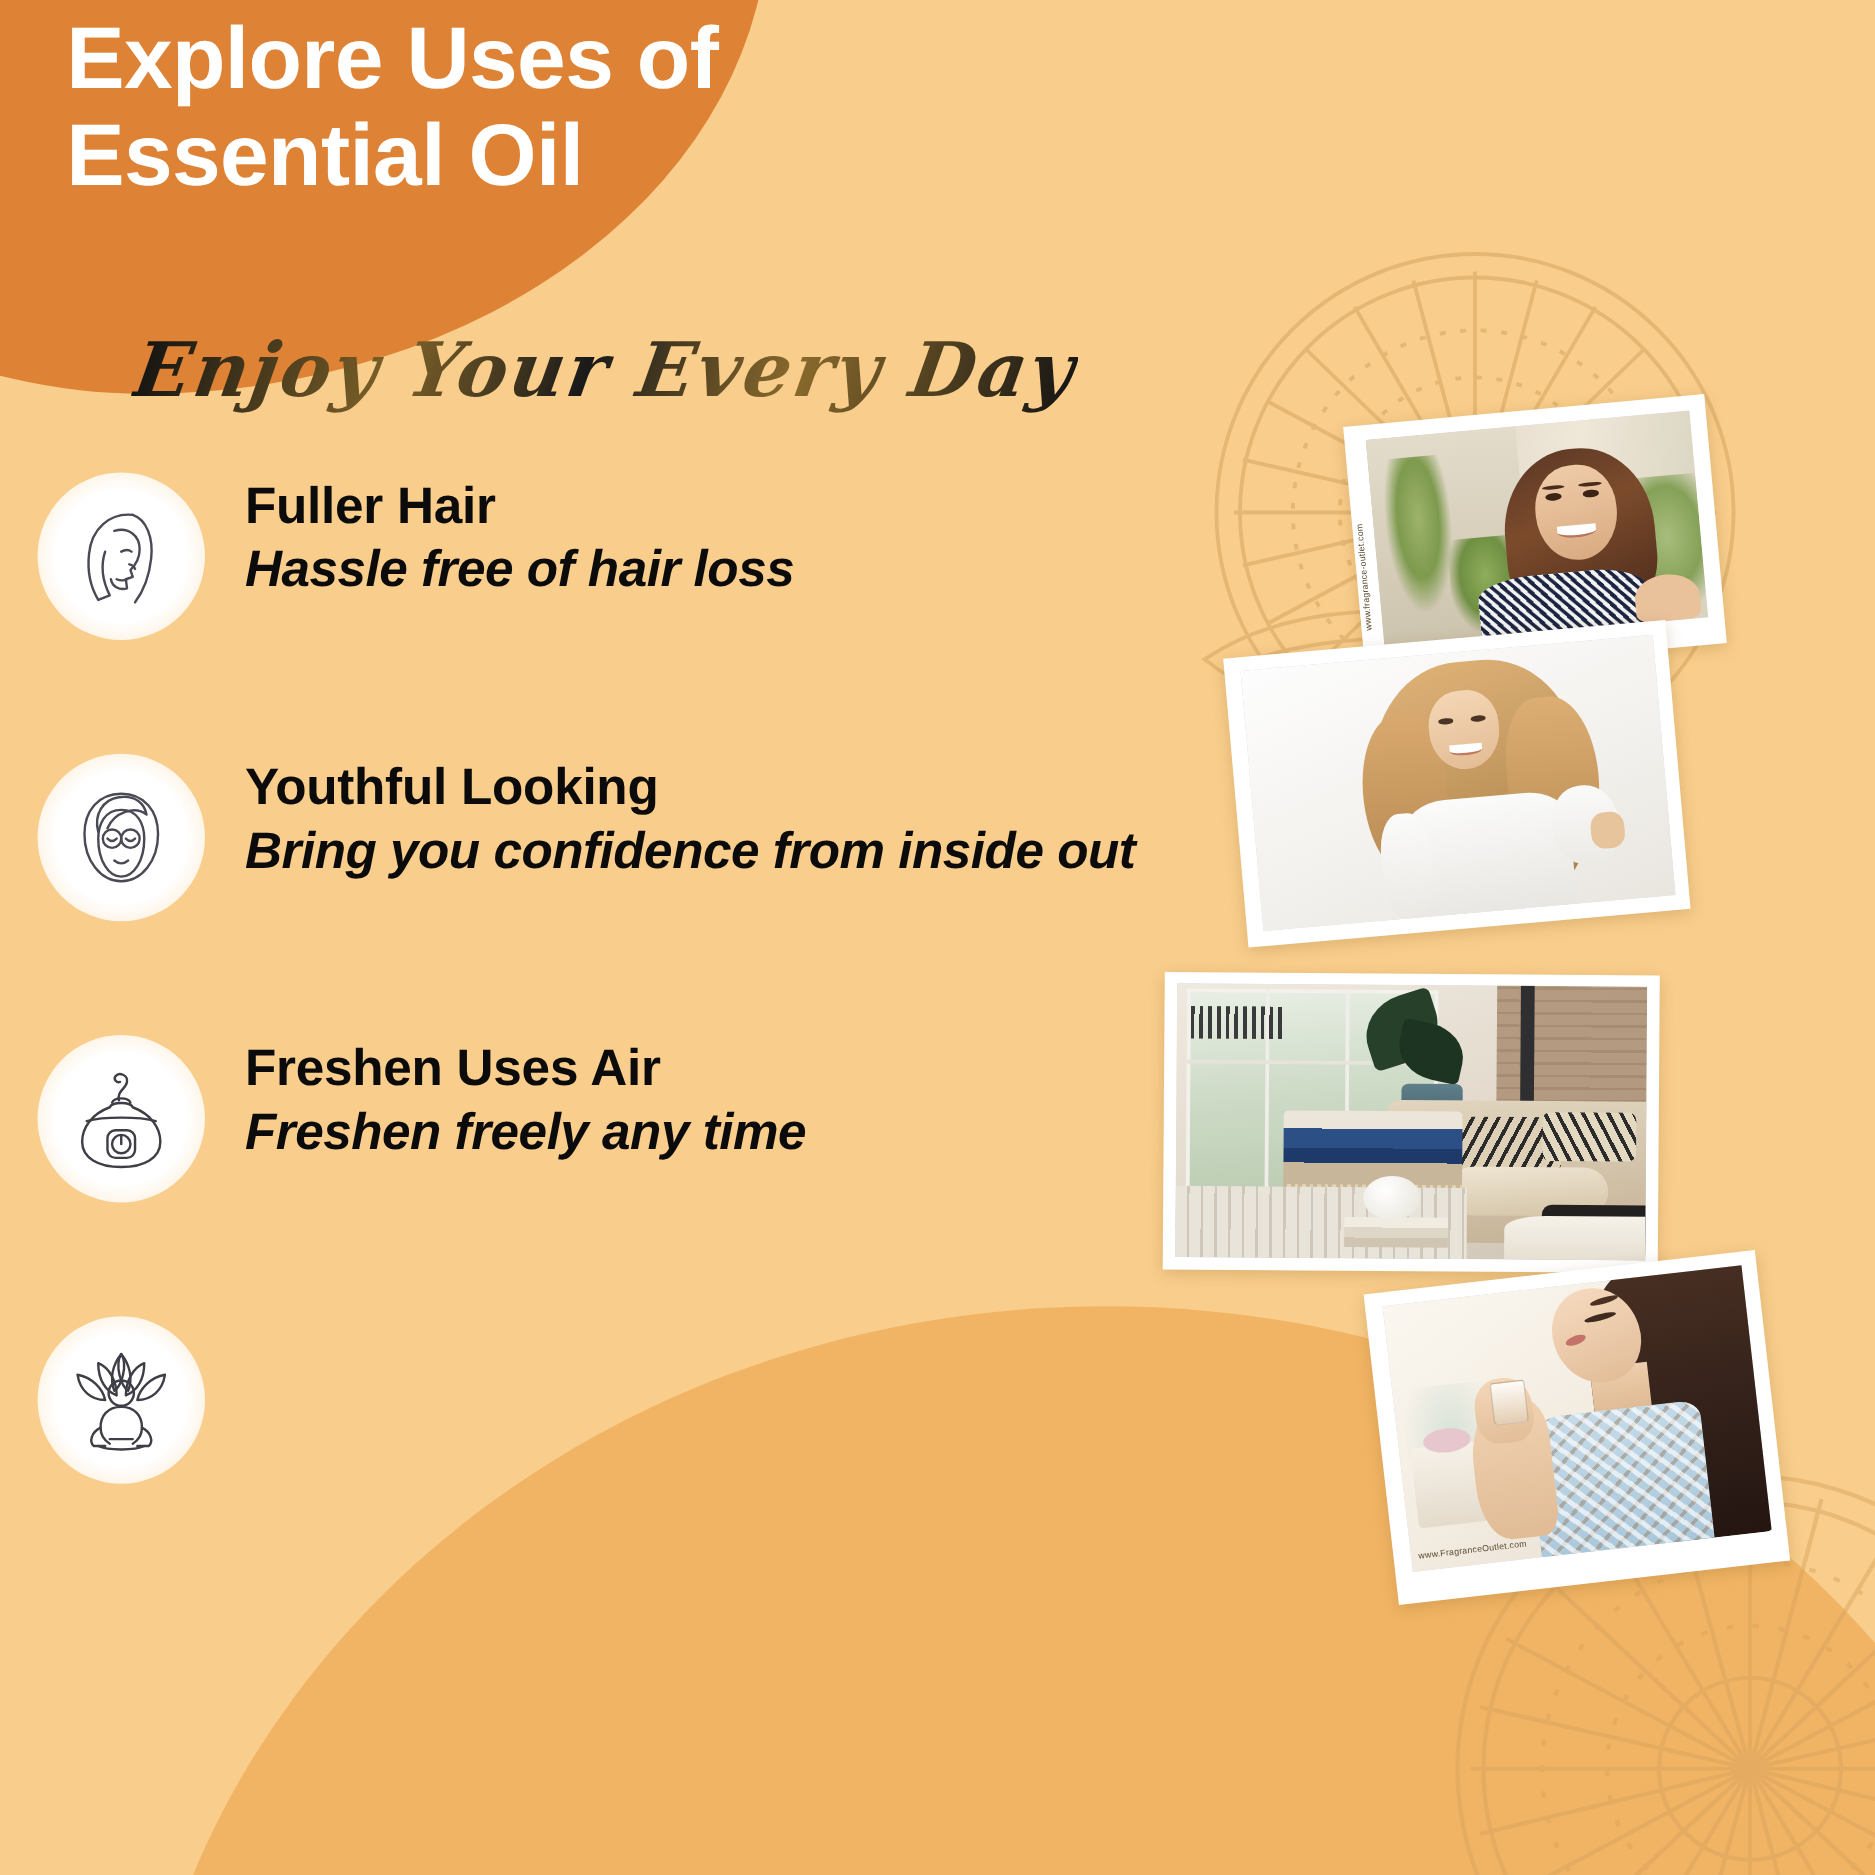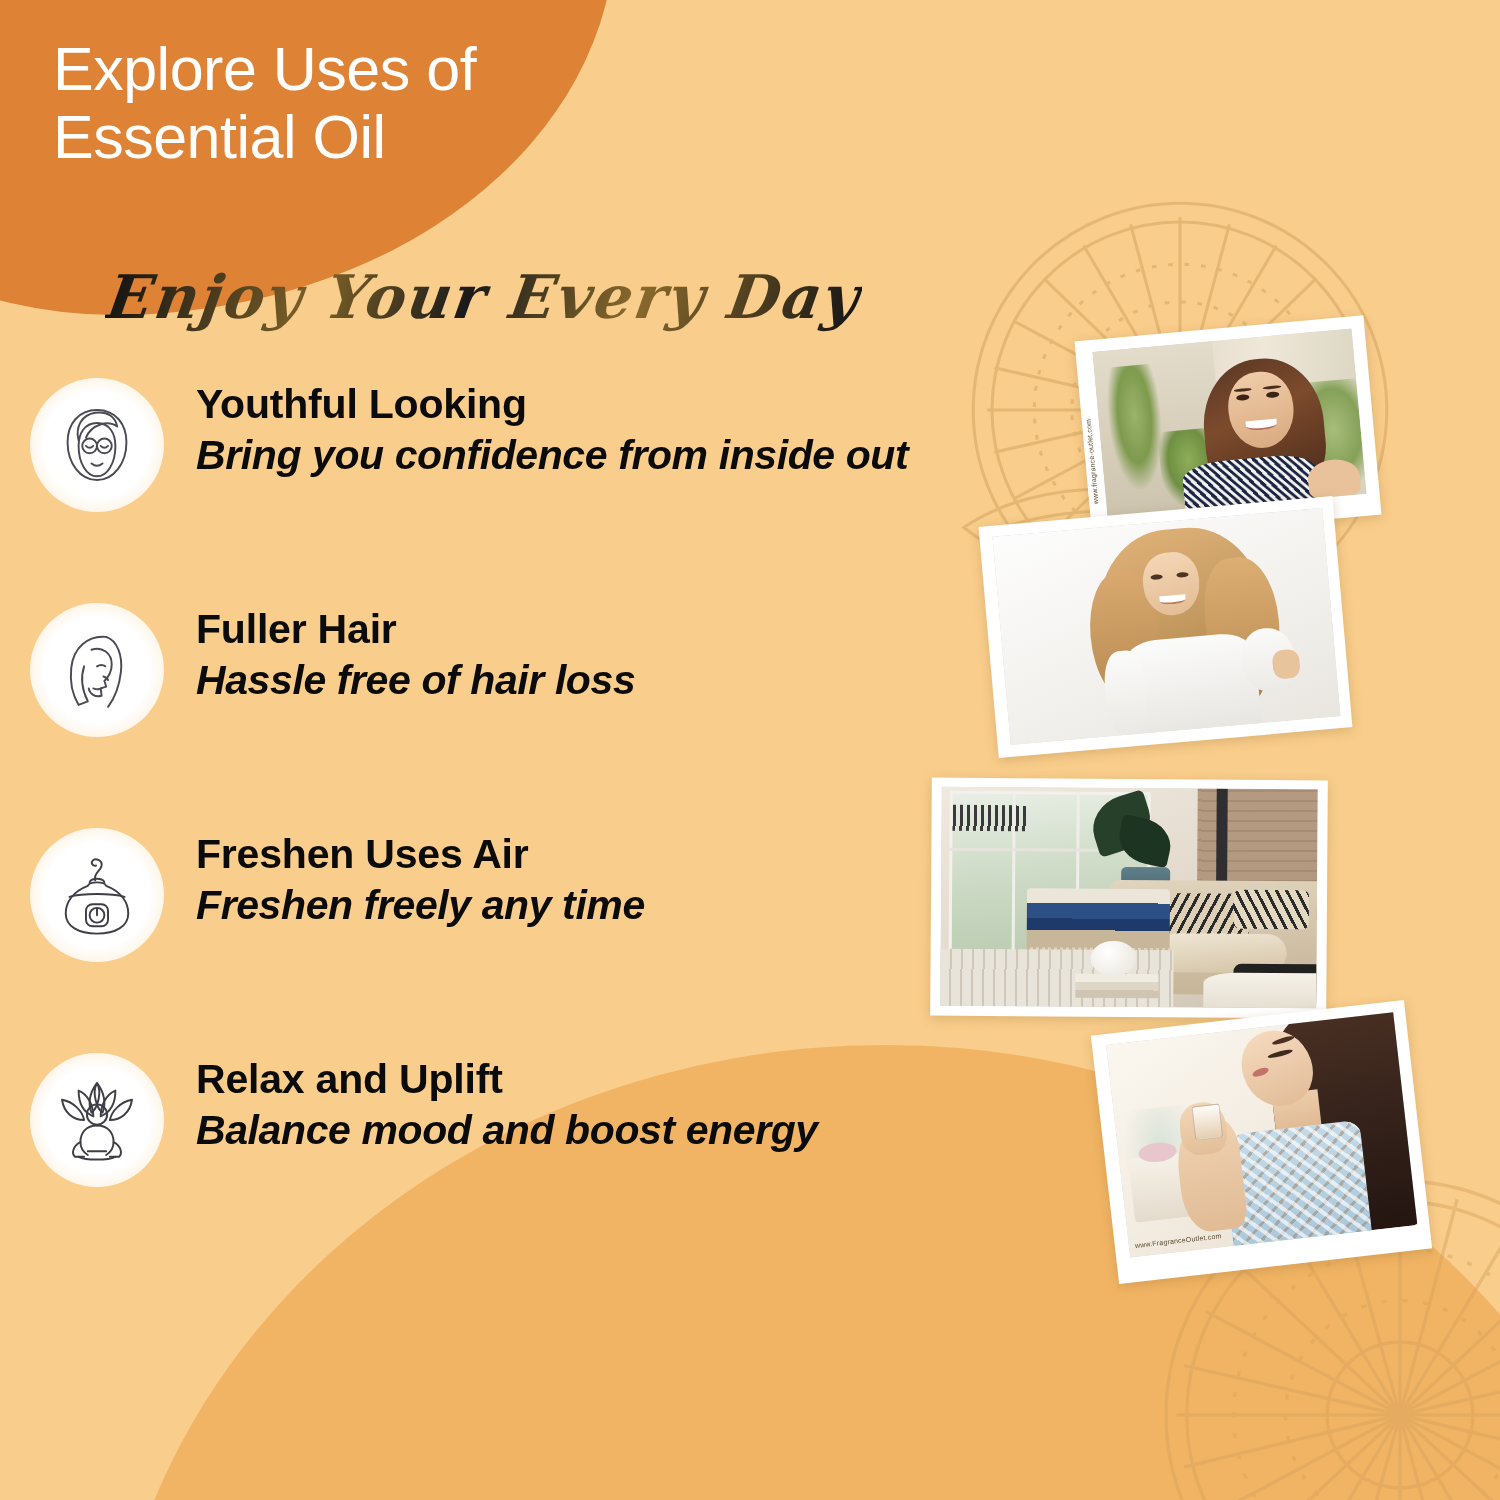--- a/index.html
+++ b/index.html
@@ -39,26 +39,26 @@
   .header-shape{
     position:absolute;
     left:-420px; top:-430px;
     width:1035px; height:745px;
     background:#DE8335;
     border-radius:0 0 58% 62% / 0 0 62% 100%;
     z-index:5;
   }
   .header-title{
     position:absolute;
-    left:53px; top:36px;
+    left:53px; top:8px;
     width:600px;
     z-index:6;
     color:#FFFFFF;
-    font-weight:normal;
-    font-size:61px;
+    font-weight:bold;
+    font-size:70px;
     line-height:1.11;
     letter-spacing:-0.5px;
     white-space:pre-line;
   }
 
   
   .tagline{
     position:absolute;
     left:108px; top:262px;
     z-index:6;
@@ -336,53 +336,53 @@
 Essential Oil</div>
 
   <div class="tagline">Enjoy Your Every Day</div>
 
   <div class="features">
 
     <div class="feature">
       <div class="icon-badge">
         <svg width="92" height="92" viewBox="0 0 100 100">
           <g fill="none" stroke="#4a4a55" stroke-width="2.1" stroke-linejoin="round" stroke-linecap="round">
+            <path d="M60 14 C 40 12 24 26 22 48 C 20 66 24 78 30 88 L 40 84 C 34 72 32 58 36 46"></path>
+            <path d="M60 14 C 72 18 78 34 76 52 C 74 70 68 82 62 90"></path>
+            <path d="M44 28 C 56 24 66 32 66 44 C 66 52 62 58 58 62 L 60 68 L 54 70 L 55 78 C 48 80 42 76 41 70"></path>
+            <path d="M50 46 q5 -3 9 0"></path>
+            <path d="M57 57 q4 1 5 4"></path>
+            <path d="M46 70 q5 2 9 0"></path>
+          </g>
+        </svg>
+      </div>
+      <div class="feature-text">
+        <div class="feature-title">Fuller Hair</div>
+        <div class="feature-sub">Hassle free of hair loss</div>
+      </div>
+    </div>
+
+    <div class="feature">
+      <div class="icon-badge">
+        <svg width="92" height="92" viewBox="0 0 100 100">
+          <g fill="none" stroke="#4a4a55" stroke-width="2.1" stroke-linejoin="round" stroke-linecap="round">
             <path d="M50 12 C 30 12 18 27 18 47 C 18 70 32 88 50 88 C 68 88 82 70 82 47 C 82 27 70 12 50 12 Z"></path>
             <path d="M50 26 C 36 26 30 38 30 51 C 30 70 39 84 50 84 C 61 84 70 70 70 51 C 70 38 64 26 50 26 Z"></path>
             <path d="M30 45 C 26 30 34 17 48 15 C 62 13 70 20 72 30 C 62 22 44 28 38 42"></path>
             <circle cx="42" cy="51" r="8"></circle>
               <circle cx="58" cy="51" r="8"></circle>
             <path d="M38 51 q4 4 8 0"></path>
               <path d="M54 51 q4 4 8 0"></path>
             <path d="M44 70 q6 5 12 0"></path>
           </g>
         </svg>
       </div>
       <div class="feature-text">
         <div class="feature-title">Youthful Looking</div>
         <div class="feature-sub">Bring you confidence from inside out</div>
-      </div>
-    </div>
-
-    <div class="feature">
-      <div class="icon-badge">
-        <svg width="92" height="92" viewBox="0 0 100 100">
-          <g fill="none" stroke="#4a4a55" stroke-width="2.1" stroke-linejoin="round" stroke-linecap="round">
-            <path d="M60 14 C 40 12 24 26 22 48 C 20 66 24 78 30 88 L 40 84 C 34 72 32 58 36 46"></path>
-            <path d="M60 14 C 72 18 78 34 76 52 C 74 70 68 82 62 90"></path>
-            <path d="M44 28 C 56 24 66 32 66 44 C 66 52 62 58 58 62 L 60 68 L 54 70 L 55 78 C 48 80 42 76 41 70"></path>
-            <path d="M50 46 q5 -3 9 0"></path>
-            <path d="M57 57 q4 1 5 4"></path>
-            <path d="M46 70 q5 2 9 0"></path>
-          </g>
-        </svg>
-      </div>
-      <div class="feature-text">
-        <div class="feature-title">Fuller Hair</div>
-        <div class="feature-sub">Hassle free of hair loss</div>
       </div>
     </div>
 
     <div class="feature">
       <div class="icon-badge">
         <svg width="92" height="92" viewBox="0 0 100 100">
           <g fill="none" stroke="#3e3e46" stroke-width="2.1" stroke-linejoin="round" stroke-linecap="round">
             <path d="M48 34 C 46 26 54 24 55 18 C 56 12 48 9 45 13 C 43 16 46 19 49 18"></path>
             <path d="M42 36 C 44 31 56 31 58 36"></path>
             <path d="M40 40 C 42 35 58 35 60 40 C 76 46 84 58 84 70 C 84 84 70 92 50 92 C 30 92 16 84 16 70 C 16 58 24 46 40 40 Z"></path>
@@ -411,24 +411,20 @@
             <path d="M88 28 C 86 42 76 50 64 50 C 66 40 76 30 88 28 Z"></path>
             <circle cx="50" cy="44" r="11"></circle>
             <path d="M50 56 C 38 56 32 64 32 74 C 32 80 35 85 40 88"></path>
             <path d="M50 56 C 62 56 68 64 68 74 C 68 80 65 85 60 88"></path>
             <path d="M32 74 C 24 78 22 86 26 90 L 36 90"></path>
             <path d="M68 74 C 76 78 78 86 74 90 L 64 90"></path>
             <path d="M30 90 C 38 94 62 94 70 90"></path>
             <path d="M40 84 L 60 84"></path>
           </g>
         </svg>
-      </div>
-      <div class="feature-text">
-        <div class="feature-title">Relax and Uplift</div>
-        <div class="feature-sub">Balance mood and boost energy</div>
       </div>
     </div>
 
   </div>
 
   <div class="photo card1">
     <div class="inner">
       <div class="scene">
         <div class="s1-bg"></div>
           <div class="s1-wall"></div>

